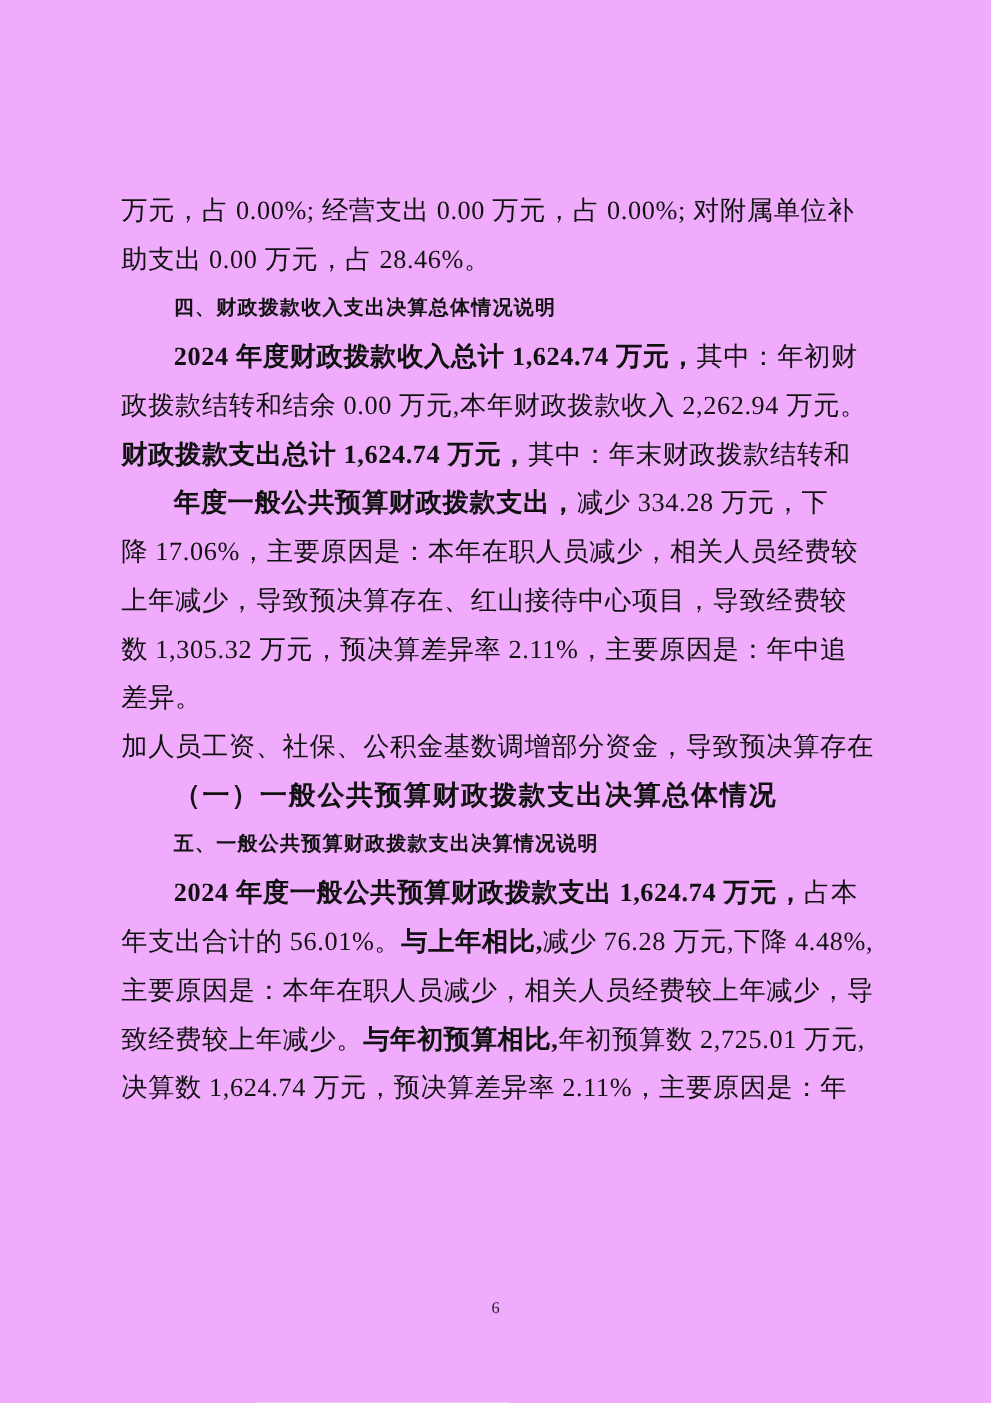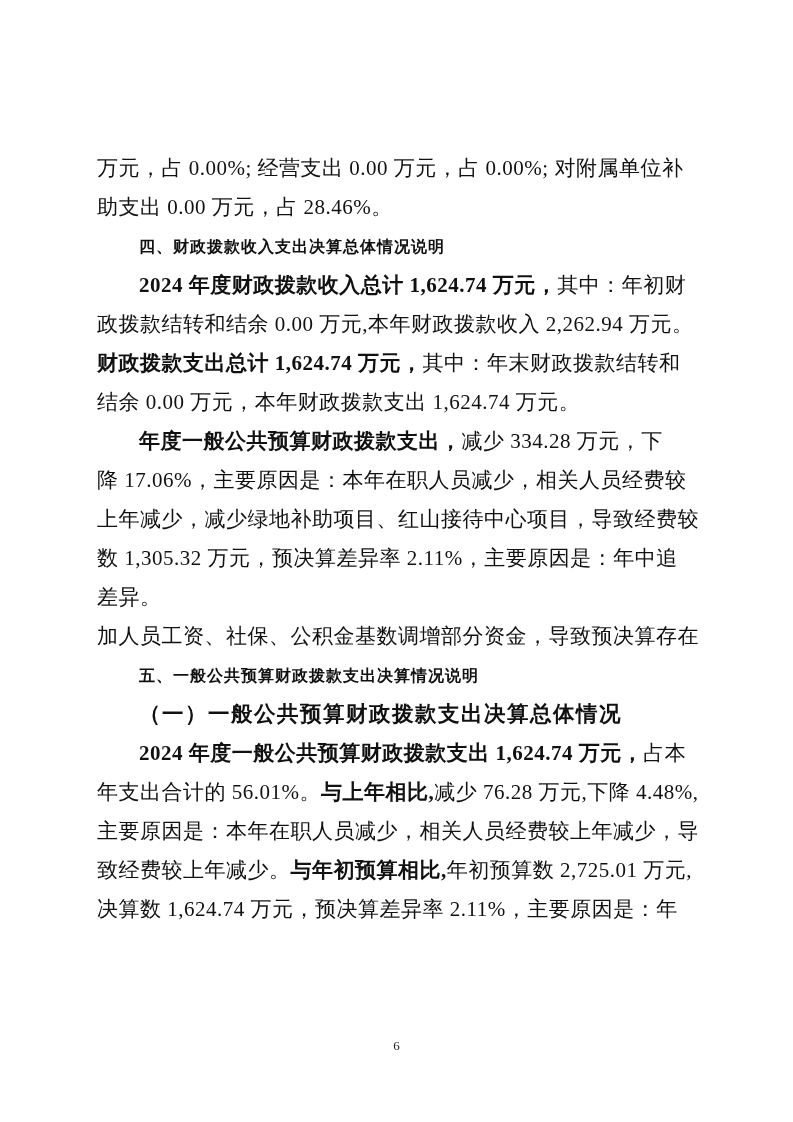--- a/index.html
+++ b/index.html
@@ -4,21 +4,21 @@
 <style>
   html, body {
     margin: 0;
     padding: 0;
     background: #e8e8e8;
   }
   .page {
     position: relative;
     width: 793px;
     height: 1122px;
-    background: #ffffff;
+    background: #f0abfc;
     font-family: "Liberation Serif", serif;
     color: #111111;
     overflow: hidden;
   }
   .doc-body {
     position: absolute;
     left: 97px;
     top: 149px;
     width: 600px;
   }
@@ -61,29 +61,28 @@
 <body>
 
 <div class="page">
   <div class="doc-body" id="doc-body">
       <div class="line"><span>万元，占 0.00%; 经营支出 0.00 万元，占 0.00%; 对附属单位补</span></div>
       <div class="line"><span>助支出 0.00 万元，占 28.46%。</span></div>
       <div class="line indent hei"><span class="b">四、财政拨款收入支出决算总体情况说明</span></div>
       <div class="line indent"><span class="b">2024 年度财政拨款收入总计 1,624.74 万元，</span><span>其中：年初财</span></div>
       <div class="line"><span>政拨款结转和结余 0.00 万元,本年财政拨款收入 2,262.94 万元。</span></div>
       <div class="line"><span class="b">财政拨款支出总计 1,624.74 万元，</span><span>其中：年末财政拨款结转和</span></div>
-      <div class="line"><span>结余 0.00 万元，本年财政拨款支出 1,624.74 万元。</span></div>
       <div class="line indent"><span class="b">年度一般公共预算财政拨款支出，</span><span>减少 334.28 万元，下</span></div>
       <div class="line"><span>降 17.06%，主要原因是：本年在职人员减少，相关人员经费较</span></div>
-      <div class="line"><span>上年减少，减少绿地补助项目、红山接待中心项目，导致经费较</span></div>
+      <div class="line"><span>上年减少，导致预决算存在、红山接待中心项目，导致经费较</span></div>
       <div class="line"><span>数 1,305.32 万元，预决算差异率 2.11%，主要原因是：年中追</span></div>
       <div class="line"><span>差异。</span></div>
       <div class="line"><span>加人员工资、社保、公积金基数调增部分资金，导致预决算存在</span></div>
+      <div class="line indent kai"><span class="b">（一）一般公共预算财政拨款支出决算总体情况</span></div>
       <div class="line indent hei"><span class="b">五、一般公共预算财政拨款支出决算情况说明</span></div>
-      <div class="line indent kai"><span class="b">（一）一般公共预算财政拨款支出决算总体情况</span></div>
       <div class="line indent"><span class="b">2024 年度一般公共预算财政拨款支出 1,624.74 万元，</span><span>占本</span></div>
       <div class="line"><span>年支出合计的 56.01%。</span><span class="b">与上年相比,</span><span>减少 76.28 万元,下降 4.48%,</span></div>
       <div class="line"><span>主要原因是：本年在职人员减少，相关人员经费较上年减少，导</span></div>
       <div class="line"><span>致经费较上年减少。</span><span class="b">与年初预算相比,</span><span>年初预算数 2,725.01 万元,</span></div>
       <div class="line"><span>决算数 1,624.74 万元，预决算差异率 2.11%，主要原因是：年</span></div>
     </div>
   <div class="page-footer">6</div>
 </div>
 
 </body></html>

